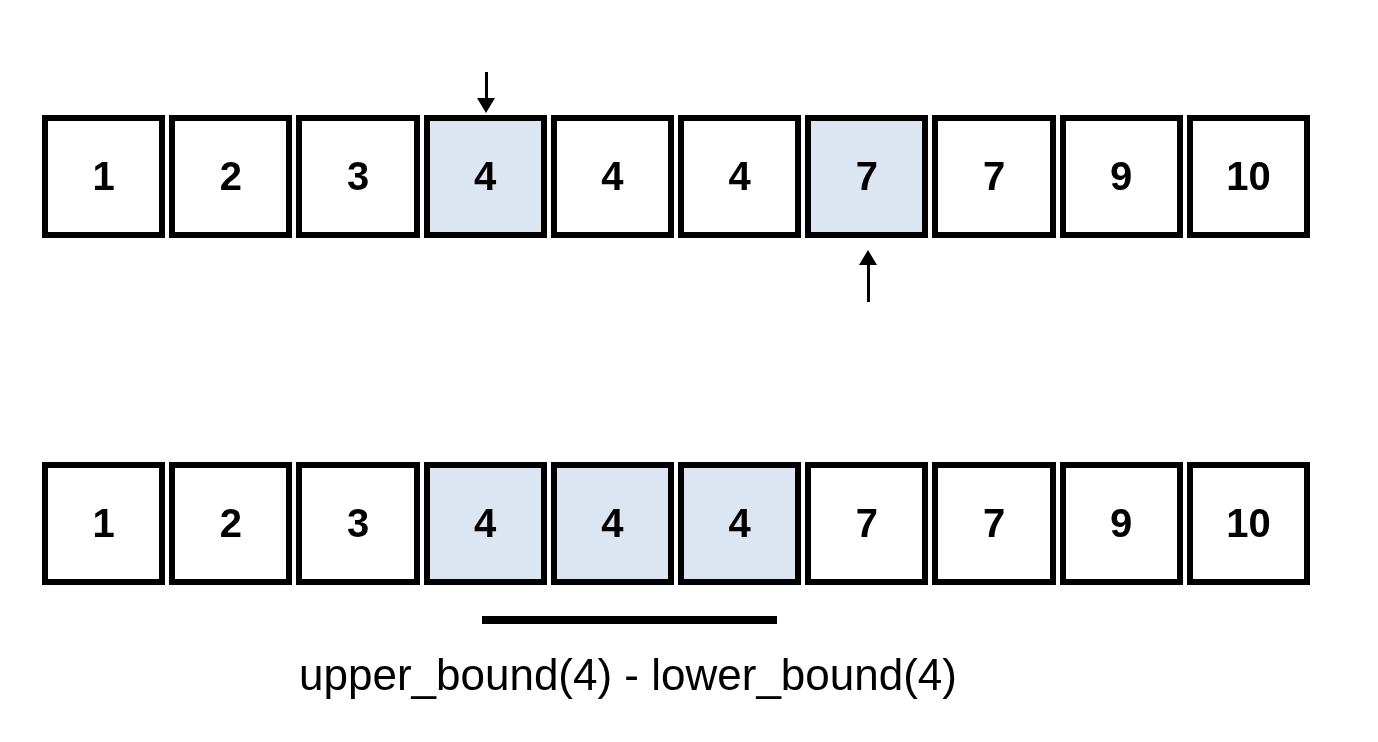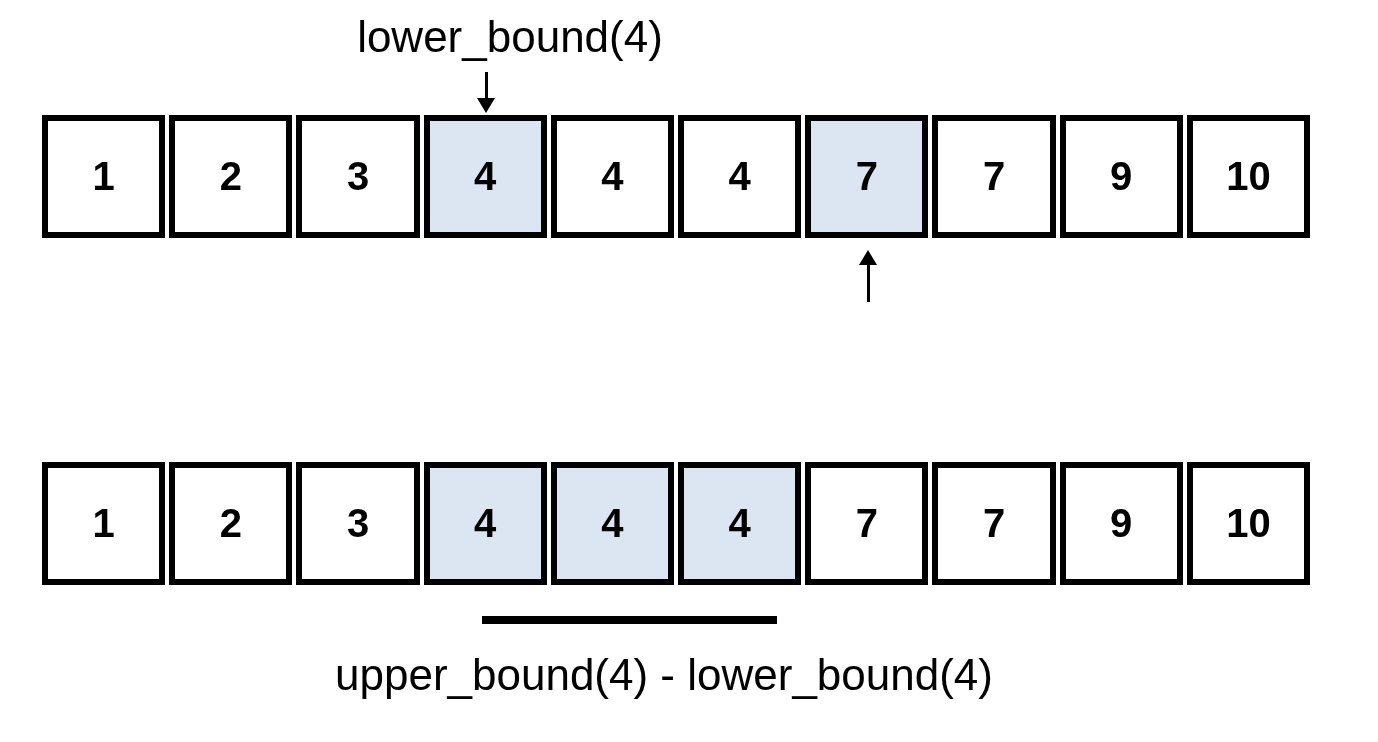--- a/index.html
+++ b/index.html
@@ -41,21 +41,21 @@
   .diagram-label {
     position: absolute;
     transform: translateX(-50%);
     font-size: 44px;
     line-height: 1.15;
     color: #000000;
     white-space: nowrap;
   }
   #label-lower { left: 510px; top: 12px; }
   #label-upper { left: 866px; top: 303px; }
-  #label-diff  { left: 628px; top: 650px; margin-left: 36px; }
+  #label-diff  { left: 628px; top: 650px; }
   .arrow {
     position: absolute;
     transform: translateX(-50%);
     display: flex;
     flex-direction: column;
     align-items: center;
   }
   .arrow-shaft {
     width: 3px;
     background: #000000;
@@ -83,21 +83,20 @@
     width: 295px;
     height: 8px;
     background: #000000;
   }
 </style>
 </head>
 <body>
 
 <div class="canvas">
 
-  <div class="diagram-label" id="label-lower">lower_bound(4)</div>
 
   <div class="arrow" id="arrow-lower">
     <div class="arrow-shaft"></div>
     <div class="arrow-head-down"></div>
   </div>
 
   <div class="array-row" id="array-top">
       <div class="cell">
         <span>1</span>
       </div>

